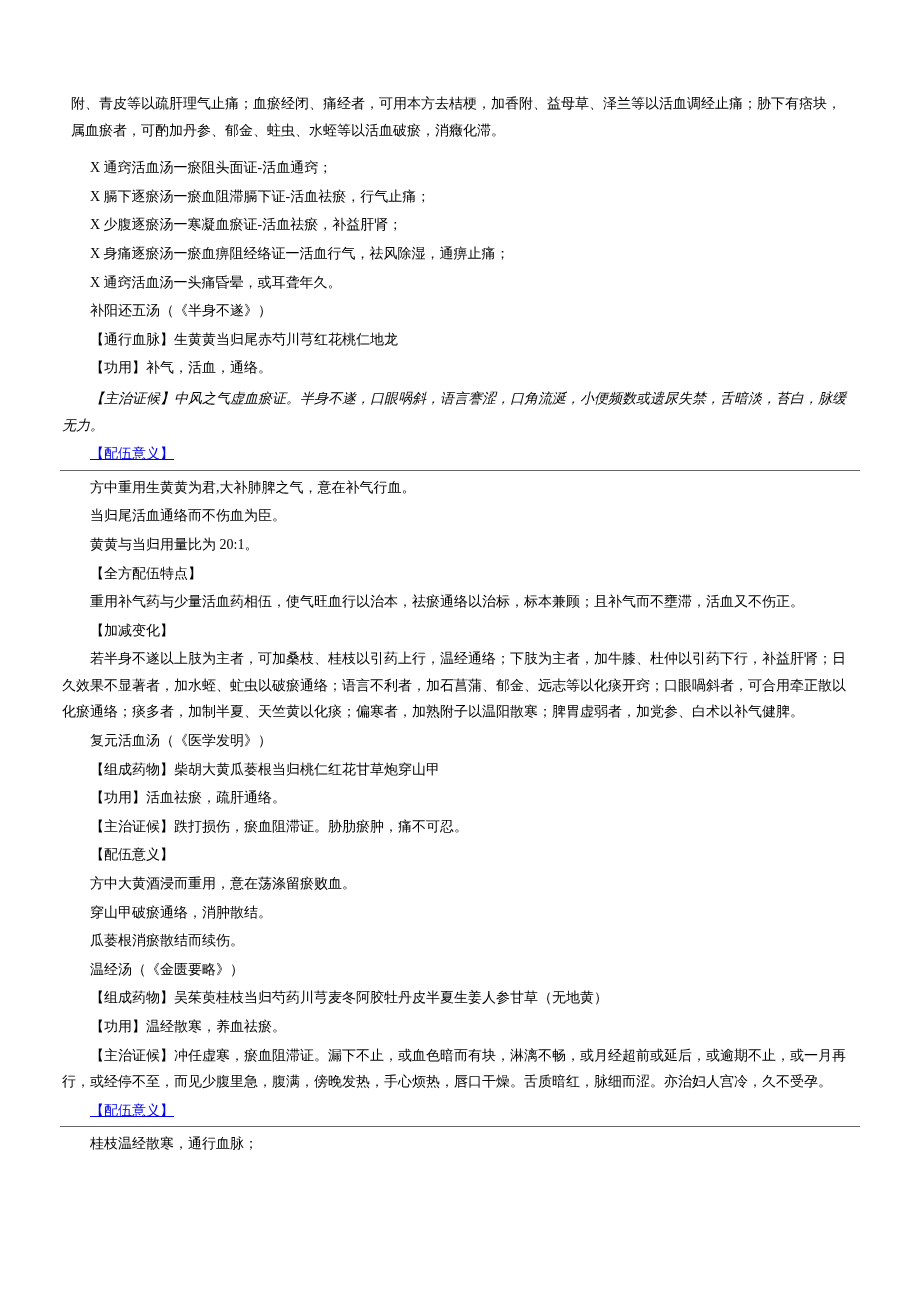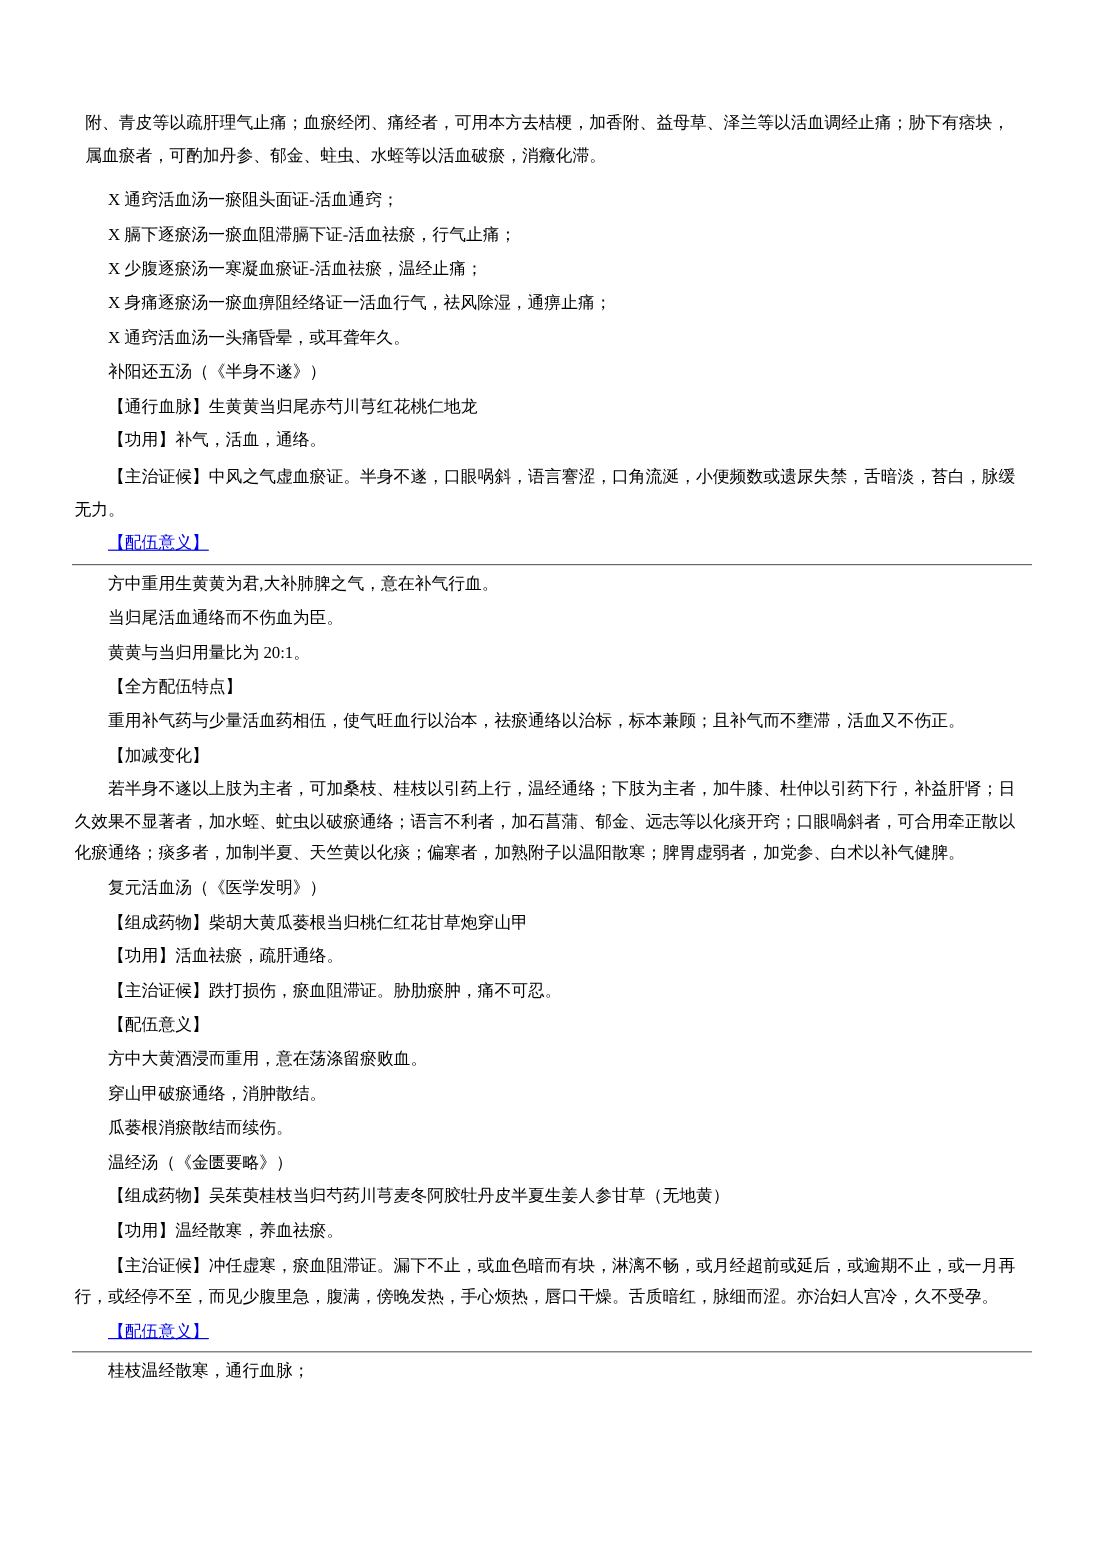--- a/index.html
+++ b/index.html
@@ -26,30 +26,31 @@
     cursor: pointer;
   }
   .hr-line {
     border: none;
     border-top: 1px solid #666;
     margin: 2px 0 4px 0;
     width: 100%;
   }
   .section-spacing {
     margin-top: 4px;
+    font-style: italic;
   }
 </style>
 </head>
 <body>
 
 <p class="para-noindent"><span>附、青皮等以疏肝理气止痛；血瘀经闭、痛经者，可用本方去桔梗，加香附、益母草、泽兰等以活血调经止痛；胁下有痞块，属血瘀者，可酌加丹参、郁金、蛀虫、水蛭等以活血破瘀，消癥化滞。</span></p>
 
 <p class="para"><span>X 通窍活血汤一瘀阻头面证-活血通窍；</span></p>
 <p class="para"><span>X 膈下逐瘀汤一瘀血阻滞膈下证-活血祛瘀，行气止痛；</span></p>
-<p class="para"><span>X 少腹逐瘀汤一寒凝血瘀证-活血祛瘀，温经止痛；</span></p>
+<p class="para"><span>X 少腹逐瘀汤一寒凝血瘀证-活血祛瘀，补益肝肾；</span></p>
 <p class="para"><span>X 身痛逐瘀汤一瘀血痹阻经络证一活血行气，祛风除湿，通痹止痛；</span></p>
 <p class="para"><span>X 通窍活血汤一头痛昏晕，或耳聋年久。</span></p>
 
 <p class="para"><span>补阳还五汤（《半身不遂》）</span></p>
 <p class="para"><span>【通行血脉】生黄黄当归尾赤芍川芎红花桃仁地龙</span></p>
 <p class="para"><span>【功用】补气，活血，通络。</span></p>
 
 <p class="para section-spacing"><span>【主治证候】中风之气虚血瘀证。半身不遂，口眼㖞斜，语言謇涩，口角流涎，小便频数或遗尿失禁，舌暗淡，苔白，脉缓无力。</span></p>
 
 <p class="para"><a class="blue-link">【配伍意义】</a></p>

